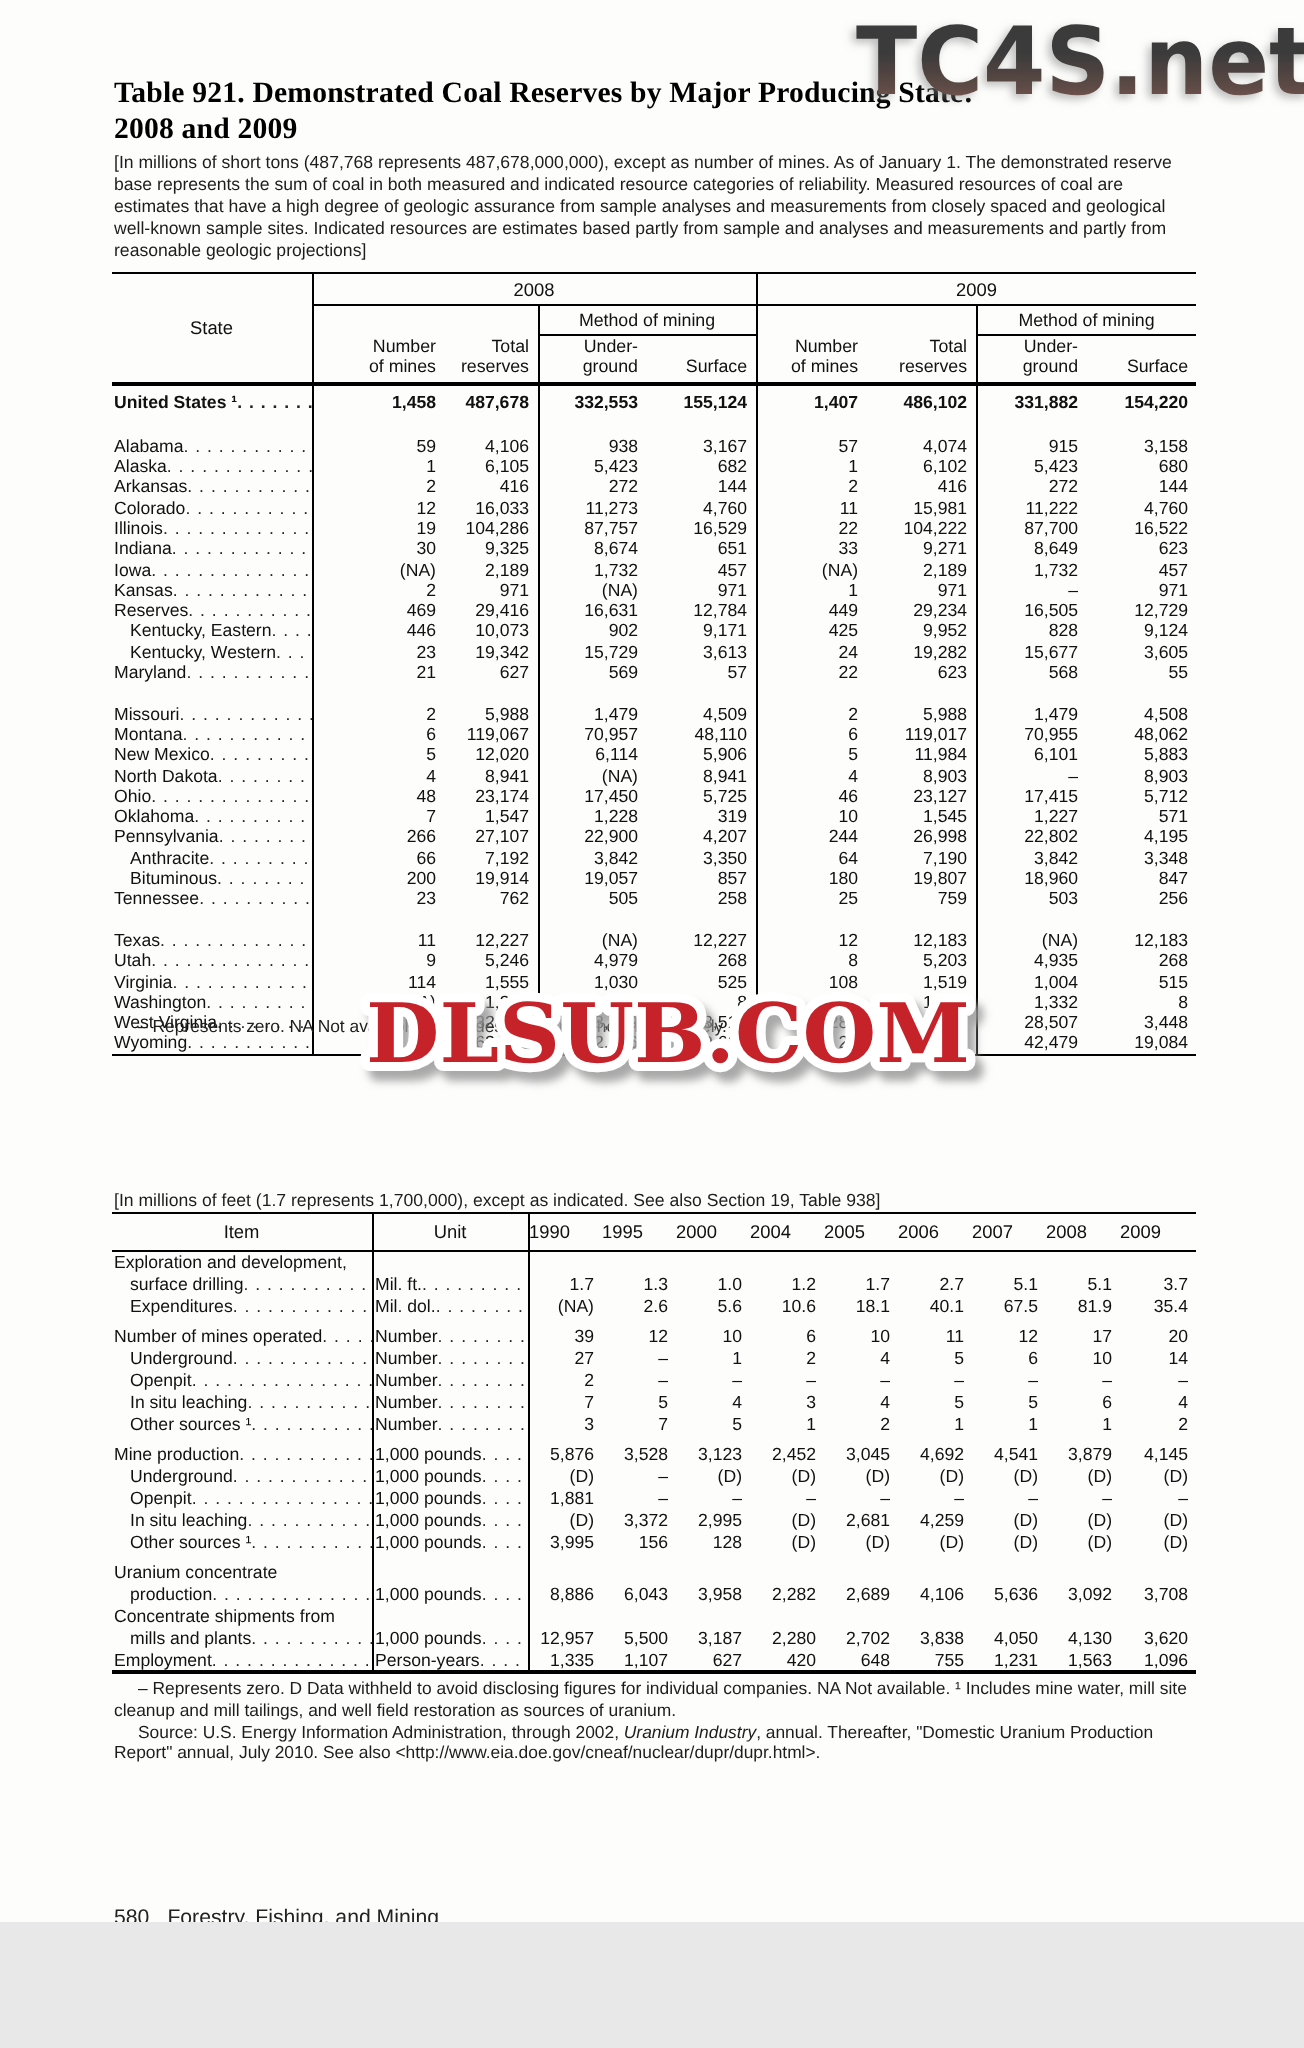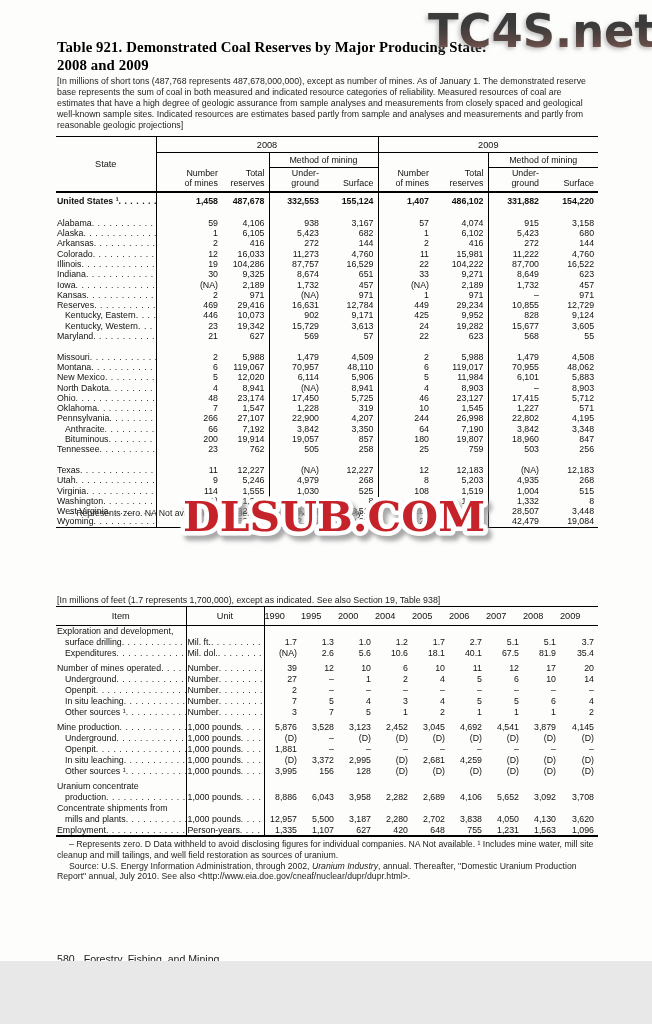--- a/index.html
+++ b/index.html
@@ -273,21 +273,21 @@
               <span class="lt">Reserves</span>
               <span class="dots"></span>
             </div>
           </td>
           <td class="num">469</td>
           <td class="num">29,416</td>
           <td class="num b-l">16,631</td>
           <td class="num">12,784</td>
           <td class="num b-l">449</td>
           <td class="num">29,234</td>
-          <td class="num b-l">10,855</td>
+          <td class="num b-l">16,505</td>
           <td class="num">12,729</td>
         </tr>
         <tr>
           <td class="lc b-r">
             <div class="lbl i1">
               <span class="lt">Kentucky, Eastern</span>
               <span class="dots"></span>
             </div>
           </td>
           <td class="num">446</td>
@@ -1009,21 +1009,21 @@
               <span class="lt">1,000 pounds</span>
               <span class="dots"></span>
             </div>
           </td>
           <td class="num b-l">8,886</td>
           <td class="num">6,043</td>
           <td class="num">3,958</td>
           <td class="num">2,282</td>
           <td class="num">2,689</td>
           <td class="num">4,106</td>
-          <td class="num">5,652</td>
+          <td class="num">5,636</td>
           <td class="num">3,092</td>
           <td class="num">3,708</td>
         </tr>
         <tr>
           <td class="lc">
             <div class="lbl i0">
               <span class="lt">Concentrate shipments from</span>
             </div>
           </td>
           <td class="lc b-l"></td>

